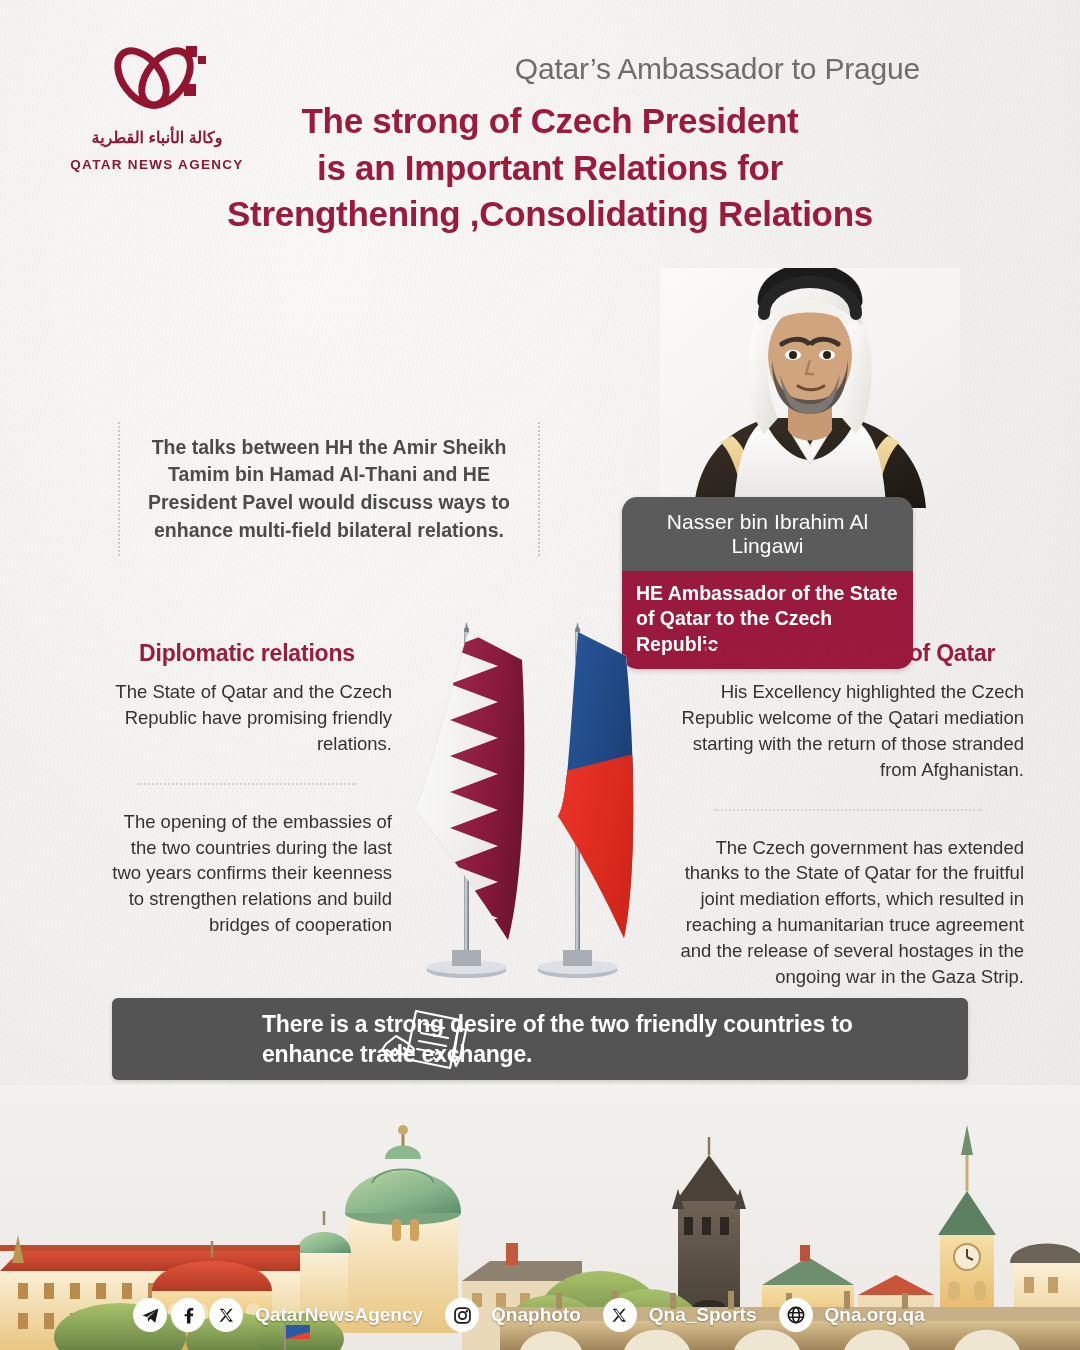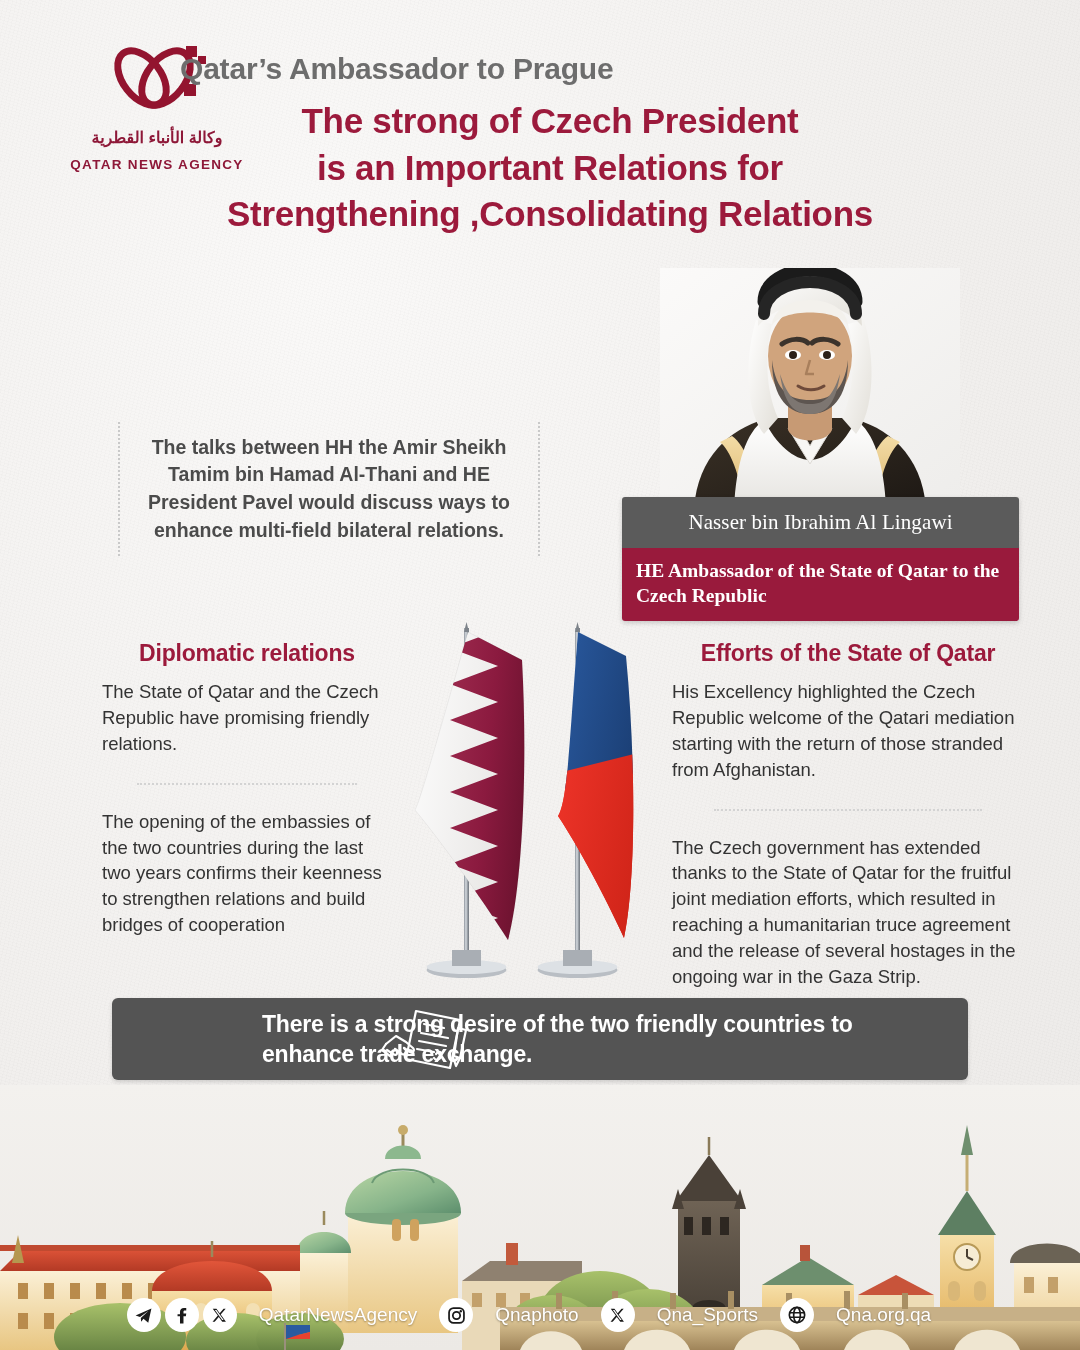--- a/index.html
+++ b/index.html
@@ -28,22 +28,22 @@
   .logo-ar {
     font-size:16px; color:#8e1838; direction:rtl; letter-spacing:.5px;
     margin-top:2px; font-weight:700;
   }
   .logo-en {
     font-size:13.5px; color:#8e1838; font-weight:700; letter-spacing:1.3px;
     margin-top:10px;
   }
 
   .kicker {
-    position:absolute; left:180px; top:52px; width:740px; text-align:left;
-    font-size:30px; font-weight:700; color:#6d6d6d; letter-spacing:-0.2px;
+    position:absolute; left:180px; top:52px; width:740px; text-align:right;
+    font-size:30px; font-weight:400; color:#6d6d6d; letter-spacing:-0.2px;
   }
   .headline {
     position:absolute; left:150px; top:98px; width:800px; text-align:center;
     color:#9c1a3c; font-weight:700; font-size:35px; line-height:1.33;
     letter-spacing:-0.3px;
   }
   .headline div { white-space:nowrap; }
 
   
   .intro {
@@ -65,24 +65,23 @@
 
   
   .portrait {
     position:absolute; left:660px; top:268px; width:300px; height:240px;
     overflow:hidden;
   }
   .portrait svg { display:block; }
 
   
   .nameplate {
-    position:absolute; left:622px; top:497px; width:397px;
-    border-radius:3px; overflow:hidden;
+    position:absolute; left:622px; top:497px; width:291px;
+    border-radius:15px; overflow:hidden;
     box-shadow:0 2px 5px rgba(0,0,0,.18);
-    font-family:Liberation Serif, serif;
   }
   .np-name {
     background:#5b5b5b; color:#fff; font-size:21px; font-weight:400;
     text-align:center; padding:13px 10px 13px;
     letter-spacing:.1px;
   }
   .np-title {
     background:#991a3c; color:#fff; font-size:19.5px; font-weight:700;
     text-align:left; padding:10px 14px 12px; line-height:1.3;
   }
@@ -90,21 +89,21 @@
   
   .col { position:absolute; top:640px; }
   .col-left  { left:102px; width:290px; }
   .col-right { left:672px; width:352px; }
 
   .col h2 {
     color:#9c1a3c; font-size:23px; font-weight:700; text-align:center;
     margin-bottom:12px; letter-spacing:-0.2px;
   }
   .col p {
-    font-size:18.5px; color:#333; line-height:1.4; text-align:left;
+    font-size:18.5px; color:#333; line-height:1.4; text-align:right;
   }
   .dotted-rule {
     height:0; border-top:2px dotted #d3d3d3;
     margin:26px auto 24px; width:76%;
   }
 
   
   .flags {
     position:absolute; left:410px; top:620px; width:250px; height:370px;
   }
@@ -130,22 +129,23 @@
     position:absolute; left:0; top:1292px; width:1080px; height:46px;
     display:flex; align-items:center; justify-content:center; gap:0;
   }
   .sgroup { display:flex; align-items:center; }
   .sicon {
     width:34px; height:34px; border-radius:50%; background:#fff;
     display:flex; align-items:center; justify-content:center;
     margin-right:4px; flex:none;
   }
   .shandle {
-    color:#fff; font-size:19px; margin:0 22px 0 18px; white-space:nowrap;
+    color:#fff; font-size:19px; margin:0 22px 0 8px; white-space:nowrap;
     text-shadow:0 1px 2px rgba(0,0,0,.35);
+    font-weight:bold;
   }
 </style>
 </head>
 <body>
 
 <div class="page">
 
   <div class="logo">
     <svg class="logo-mark" viewBox="0 0 110 88">
       <g fill="none" stroke="#93142f" stroke-width="7">

